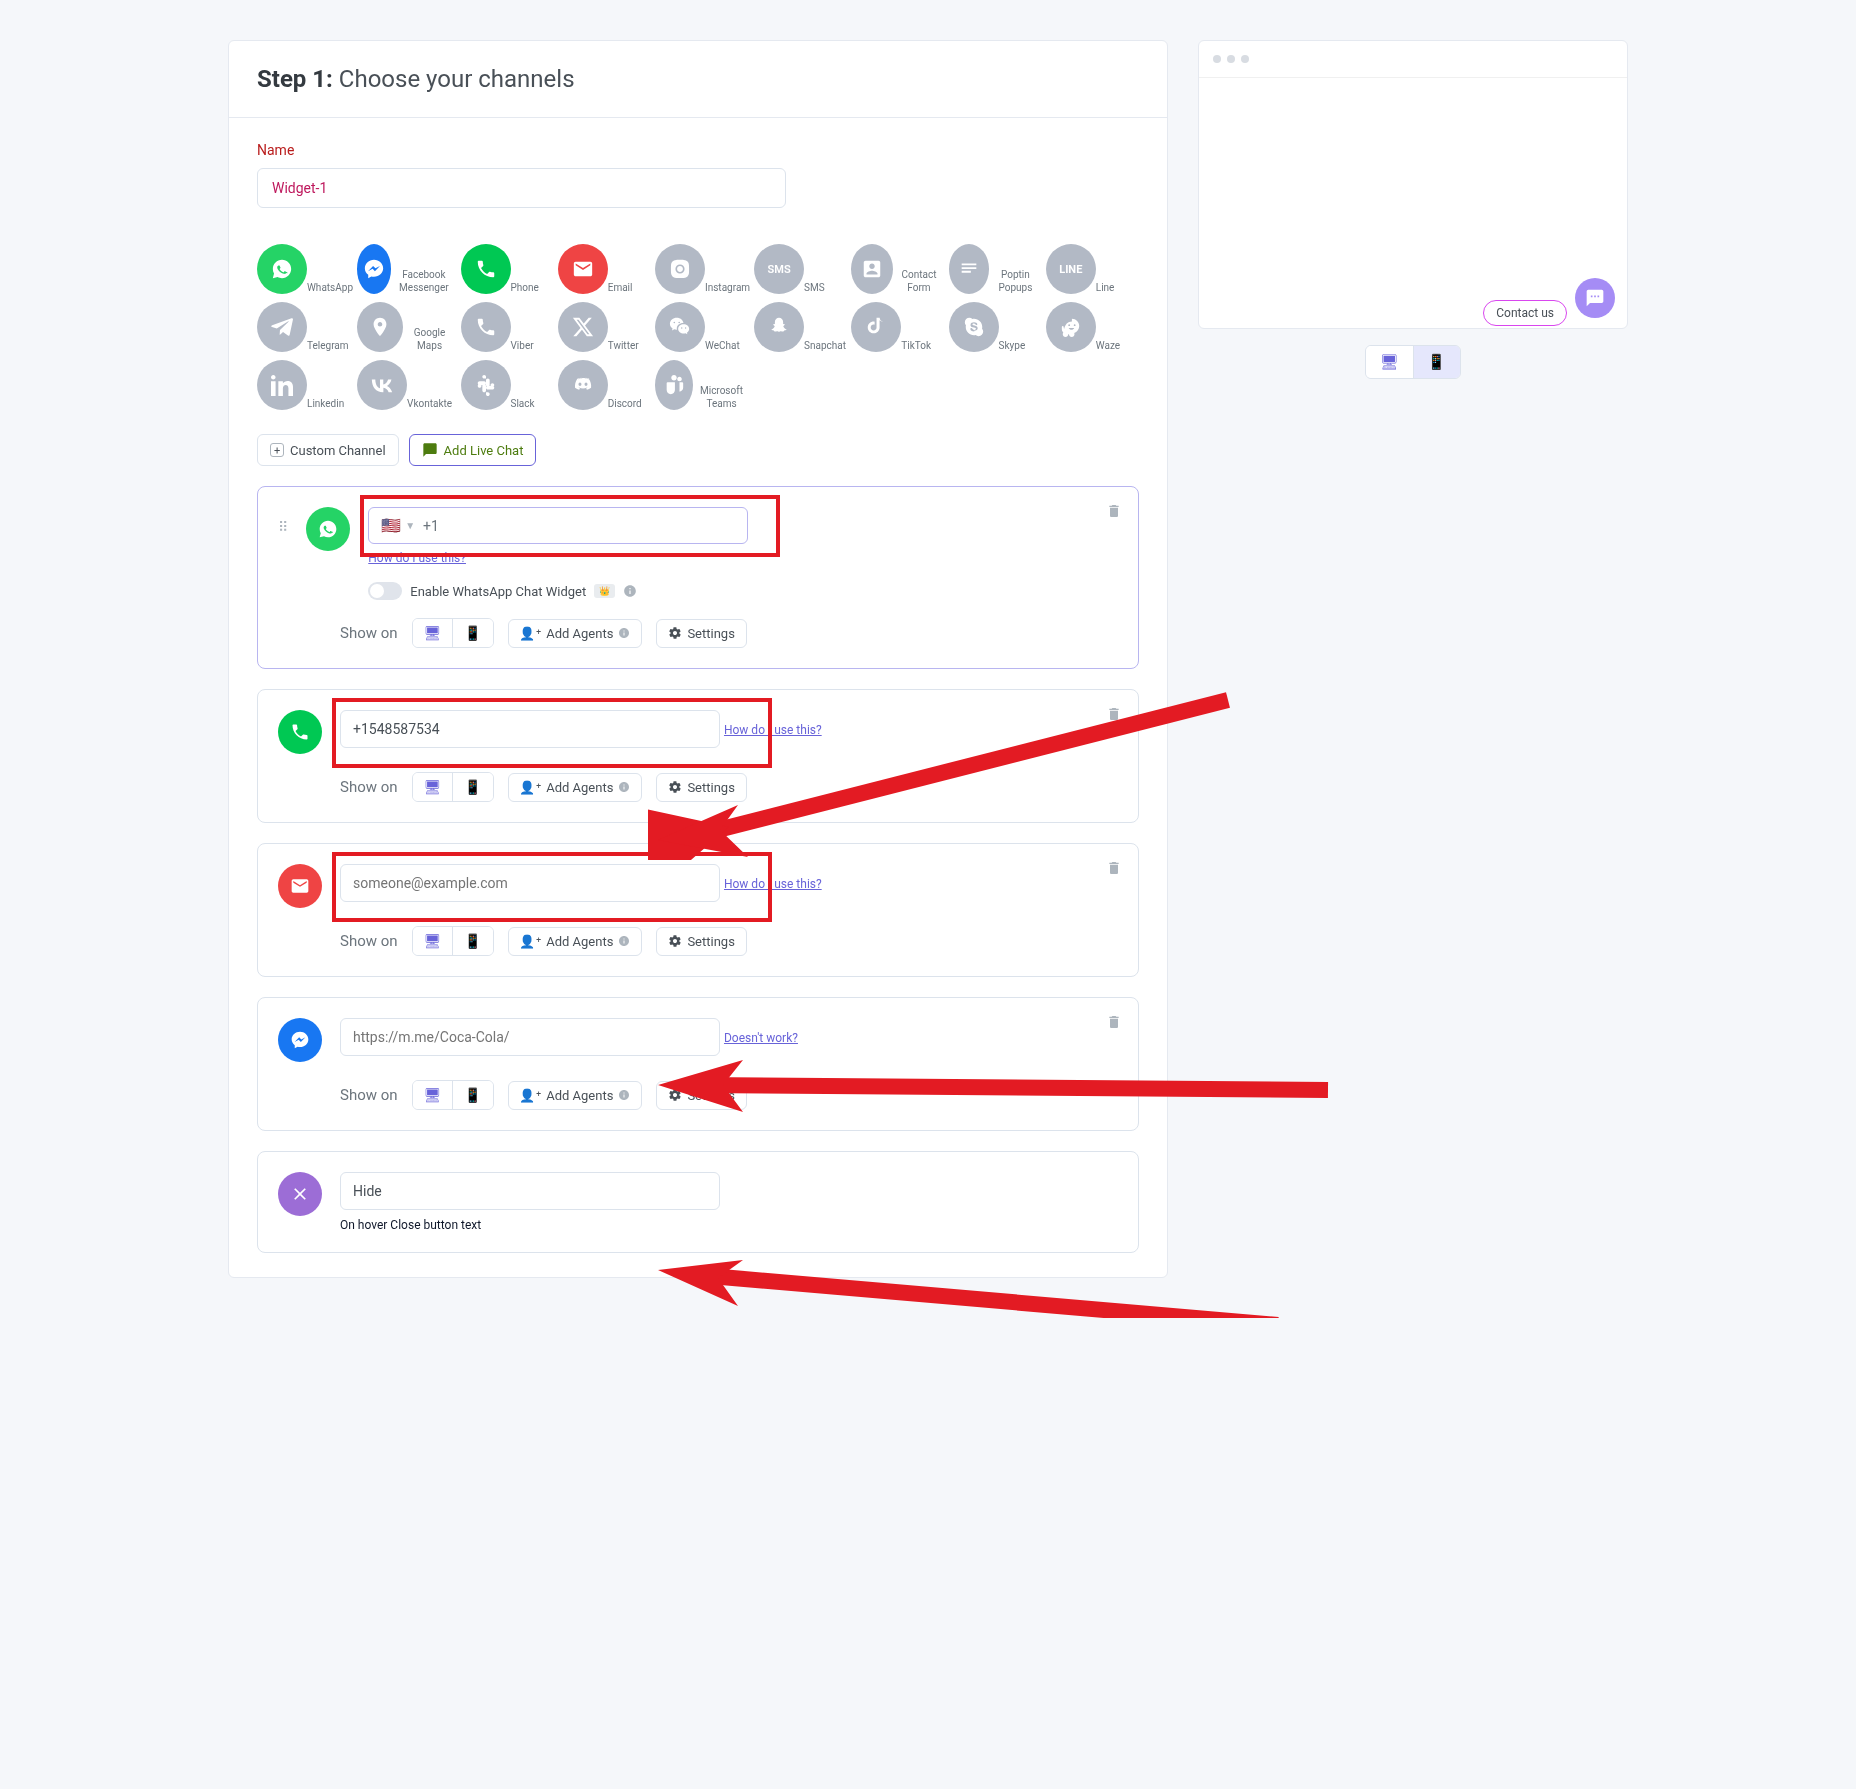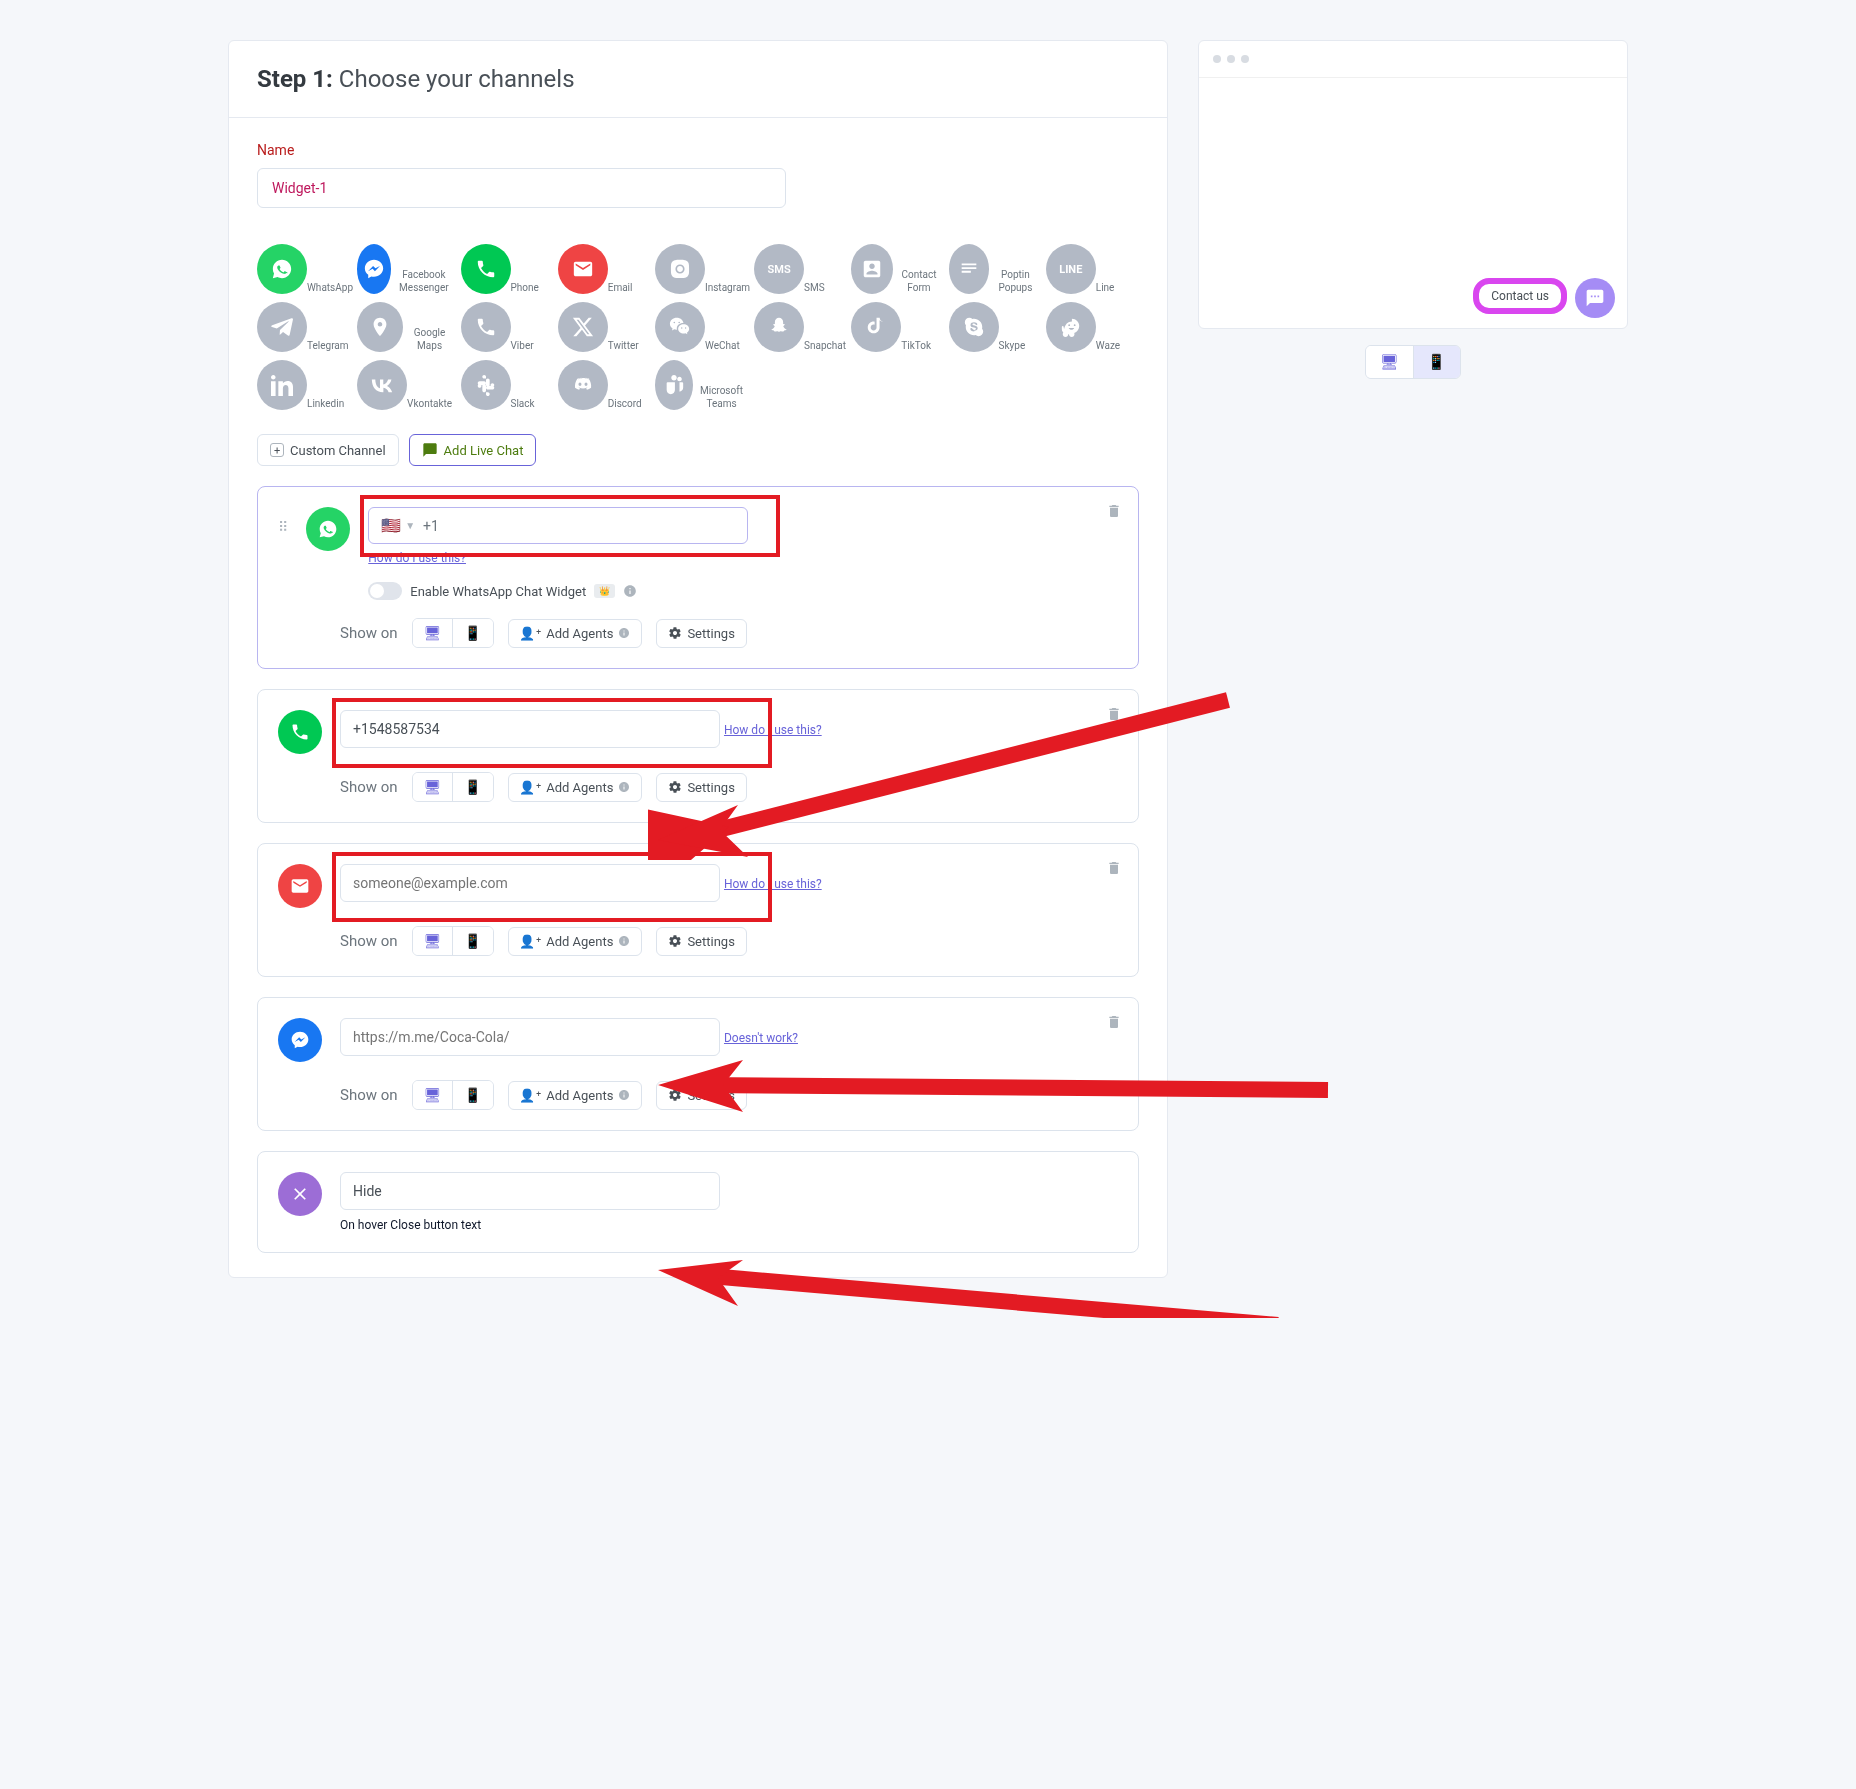--- a/index.html
+++ b/index.html
@@ -45,21 +45,21 @@
     .device-btn { padding: 6px 11px; background: #fff; border: none; cursor: pointer; color: #6863d9; font-size: 14px; }
     .device-btn:first-child { border-right: 1px solid #dce3ec; }
     .action-btn { display: flex; align-items: center; gap: 5px; padding: 6px 11px; border: 1px solid #dce3ec; background: #fff; border-radius: 6px; font-size: 13px; color: #495057; cursor: pointer; }
     .bg-close { background: #9c6dd6; }
     .hint-text { font-size: 12px; color: #0f172a; margin-top: 8px; }
     .side-panel { width: 430px; }
     .preview-box { background: #fff; border: 1px solid #e5e9f0; border-radius: 6px; }
     .preview-header { display: flex; gap: 6px; padding: 14px; border-bottom: 1px solid #f0f0f0; }
     .dot { width: 8px; height: 8px; border-radius: 50%; background: #d8dce2; }
     .preview-body { height: 250px; position: relative; }
-    .contact-chip { position: absolute; bottom: 14px; right: 60px; background: #fff; border: 6px solid #d946ef; border-radius: 16px; padding: 5px 12px; font-size: 12px; color: #495057; margin-top: 36px; }
+    .contact-chip { position: absolute; bottom: 2px; right: 60px; background: #fff; border: 1px solid #d946ef; border-radius: 16px; padding: 5px 12px; font-size: 12px; color: #495057; margin-top: 36px; }
     .chat-bubble { position: absolute; bottom: 10px; right: 12px; width: 40px; height: 40px; background: #a58cf5; border-radius: 50%; display: flex; align-items: center; justify-content: center; color: #fff; }
     .device-tabs { display: flex; justify-content: center; margin-top: 16px; }
     .device-tabs-inner { display: flex; border: 1px solid #dce3ec; border-radius: 6px; overflow: hidden; }
     .device-tab { padding: 7px 14px; background: #fff; font-size: 15px; cursor: pointer; color: #6863d9; }
     .device-tab.active { background: #e5e7fc; }
     .device-tabs-inner .device-tab:first-child { border-right: 1px solid #dce3ec; }
     .arrow-overlay { position: absolute; pointer-events: none; z-index: 100; }
     .red-box { position: absolute; border: 4px solid #e31b23; pointer-events: none; }
     .wrap-rel { position: relative; }
     svg.ic { width: 1em; height: 1em; fill: currentColor; }

